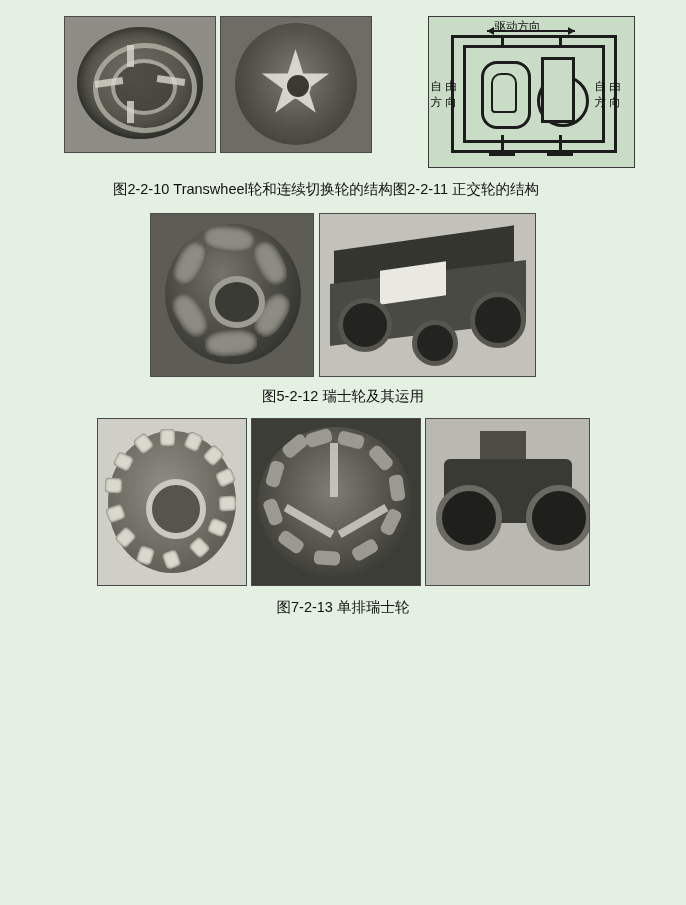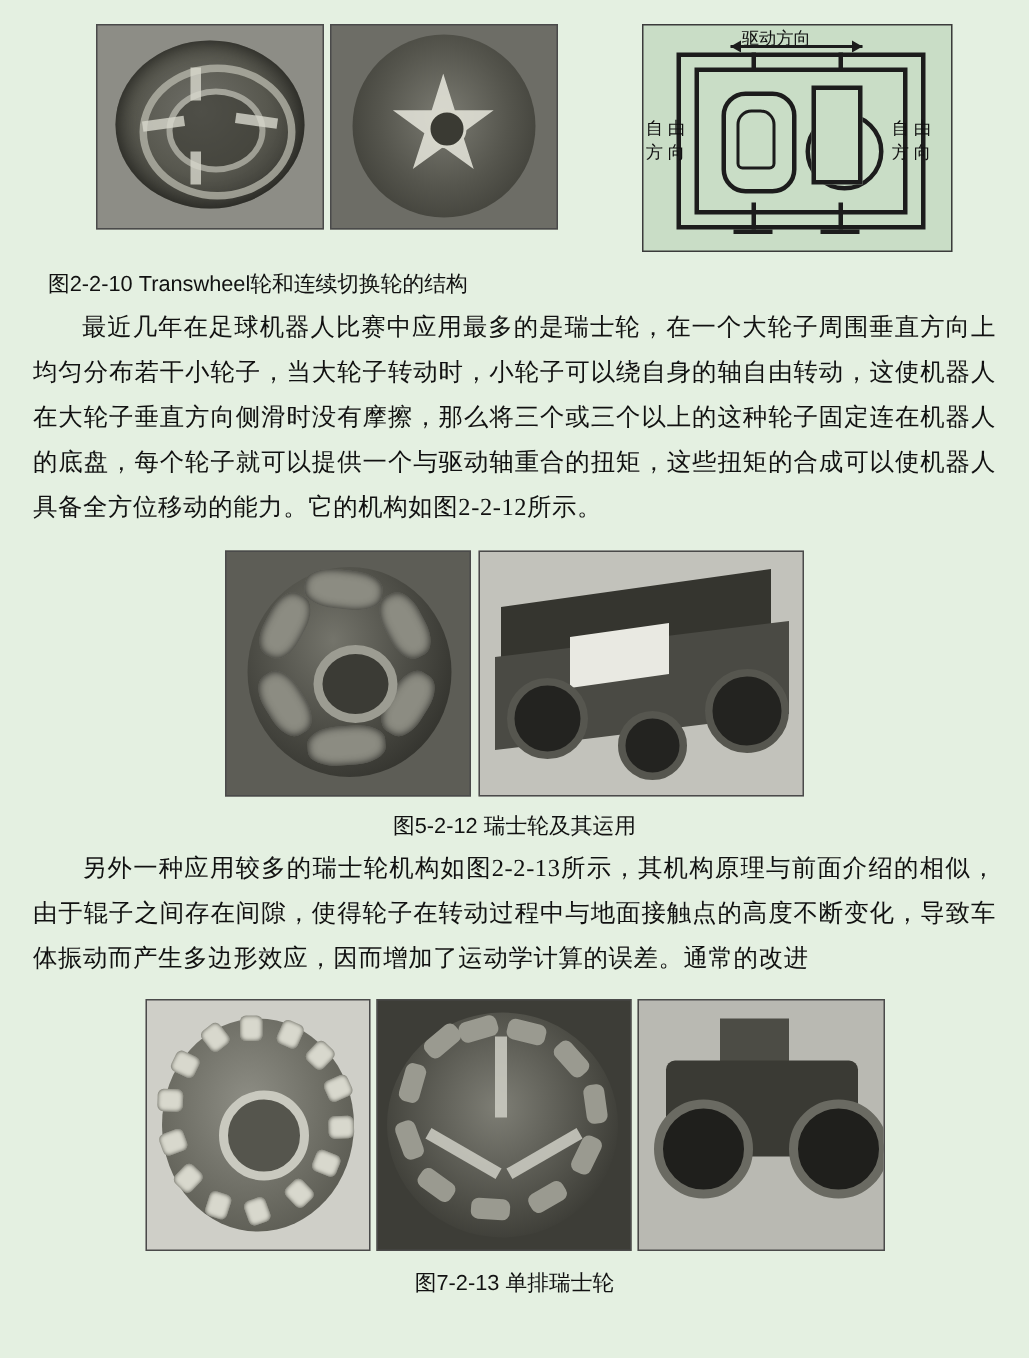--- a/index.html
+++ b/index.html
@@ -24,21 +24,21 @@
   }
 
   
   .fig-row {
     display: flex;
     align-items: flex-start;
     justify-content: center;
   }
   .caption-row {
     display: flex;
-    justify-content: flex-start;
+    justify-content: center;
     font-size: 14.5px;
     font-family: "Liberation Sans", sans-serif;
     letter-spacing: 0px;
   }
   .caption {
     font-size: 14.5px;
     font-family: "Liberation Sans", sans-serif;
     text-align: center;
   }
 
@@ -278,23 +278,23 @@
       <div class="axis-h" style="left:118px;top:136px;width:26px;"></div>
       <div class="lbl" style="left:2px;top:62px;">自 由</div>
       <div class="lbl" style="left:2px;top:78px;">方 向</div>
       <div class="lbl" style="left:166px;top:62px;">自 由</div>
       <div class="lbl" style="left:166px;top:78px;">方 向</div>
     </div>
   </div>
 
   <div class="caption-row" style="margin-top:12px;padding:0 10px;">
     <span>图2-2-10  Transwheel轮和连续切换轮的结构</span>
+    <span style="margin-right:34px;">图2-2-11   正交轮的结构</span>
   </div>
 
-  <p class="para">最近几年在足球机器人比赛中应用最多的是瑞士轮，在一个大轮子周围垂直方向上均匀分布若干小轮子，当大轮子转动时，小轮子可以绕自身的轴自由转动，这使机器人在大轮子垂直方向侧滑时没有摩擦，那么将三个或三个以上的这种轮子固定连在机器人的底盘，每个轮子就可以提供一个与驱动轴重合的扭矩，这些扭矩的合成可以使机器人具备全方位移动的能力。它的机构如图2-2-12所示。</p>
 
   <div class="fig-row row2">
     <div class="photo p4">
       <div class="ball"></div>
       <div class="roll" style="left:52px;top:12px;width:52px;height:26px;transform:rotate(6deg)"></div>
       <div class="roll" style="left:96px;top:36px;width:46px;height:26px;transform:rotate(62deg)"></div>
       <div class="roll" style="left:98px;top:88px;width:46px;height:26px;transform:rotate(-58deg)"></div>
       <div class="roll" style="left:54px;top:116px;width:52px;height:26px;transform:rotate(-4deg)"></div>
       <div class="roll" style="left:16px;top:88px;width:46px;height:26px;transform:rotate(58deg)"></div>
       <div class="roll" style="left:16px;top:36px;width:46px;height:26px;transform:rotate(-62deg)"></div>
@@ -306,21 +306,20 @@
       <div class="base"></div>
       <div class="plate"></div>
       <div class="wheel" style="left:18px;top:84px;width:44px;height:44px;"></div>
       <div class="wheel" style="left:150px;top:78px;width:46px;height:46px;"></div>
       <div class="wheel" style="left:92px;top:106px;width:36px;height:36px;"></div>
     </div>
   </div>
 
   <div class="caption cap2">图5-2-12   瑞士轮及其运用</div>
 
-  <p class="para">另外一种应用较多的瑞士轮机构如图2-2-13所示，其机构原理与前面介绍的相似，由于辊子之间存在间隙，使得轮子在转动过程中与地面接触点的高度不断变化，导致车体振动而产生多边形效应，因而增加了运动学计算的误差。通常的改进</p>
 
   <div class="fig-row row3">
     <div class="photo p6">
       <div class="gear"></div>
       <div class="tooth" style="left:62px;top:10px;"></div>
       <div class="tooth" style="left:88px;top:14px;transform:rotate(24deg)"></div>
       <div class="tooth" style="left:108px;top:28px;transform:rotate(44deg)"></div>
       <div class="tooth" style="left:120px;top:50px;transform:rotate(66deg)"></div>
       <div class="tooth" style="left:122px;top:76px;transform:rotate(88deg)"></div>
       <div class="tooth" style="left:112px;top:100px;transform:rotate(112deg)"></div>

